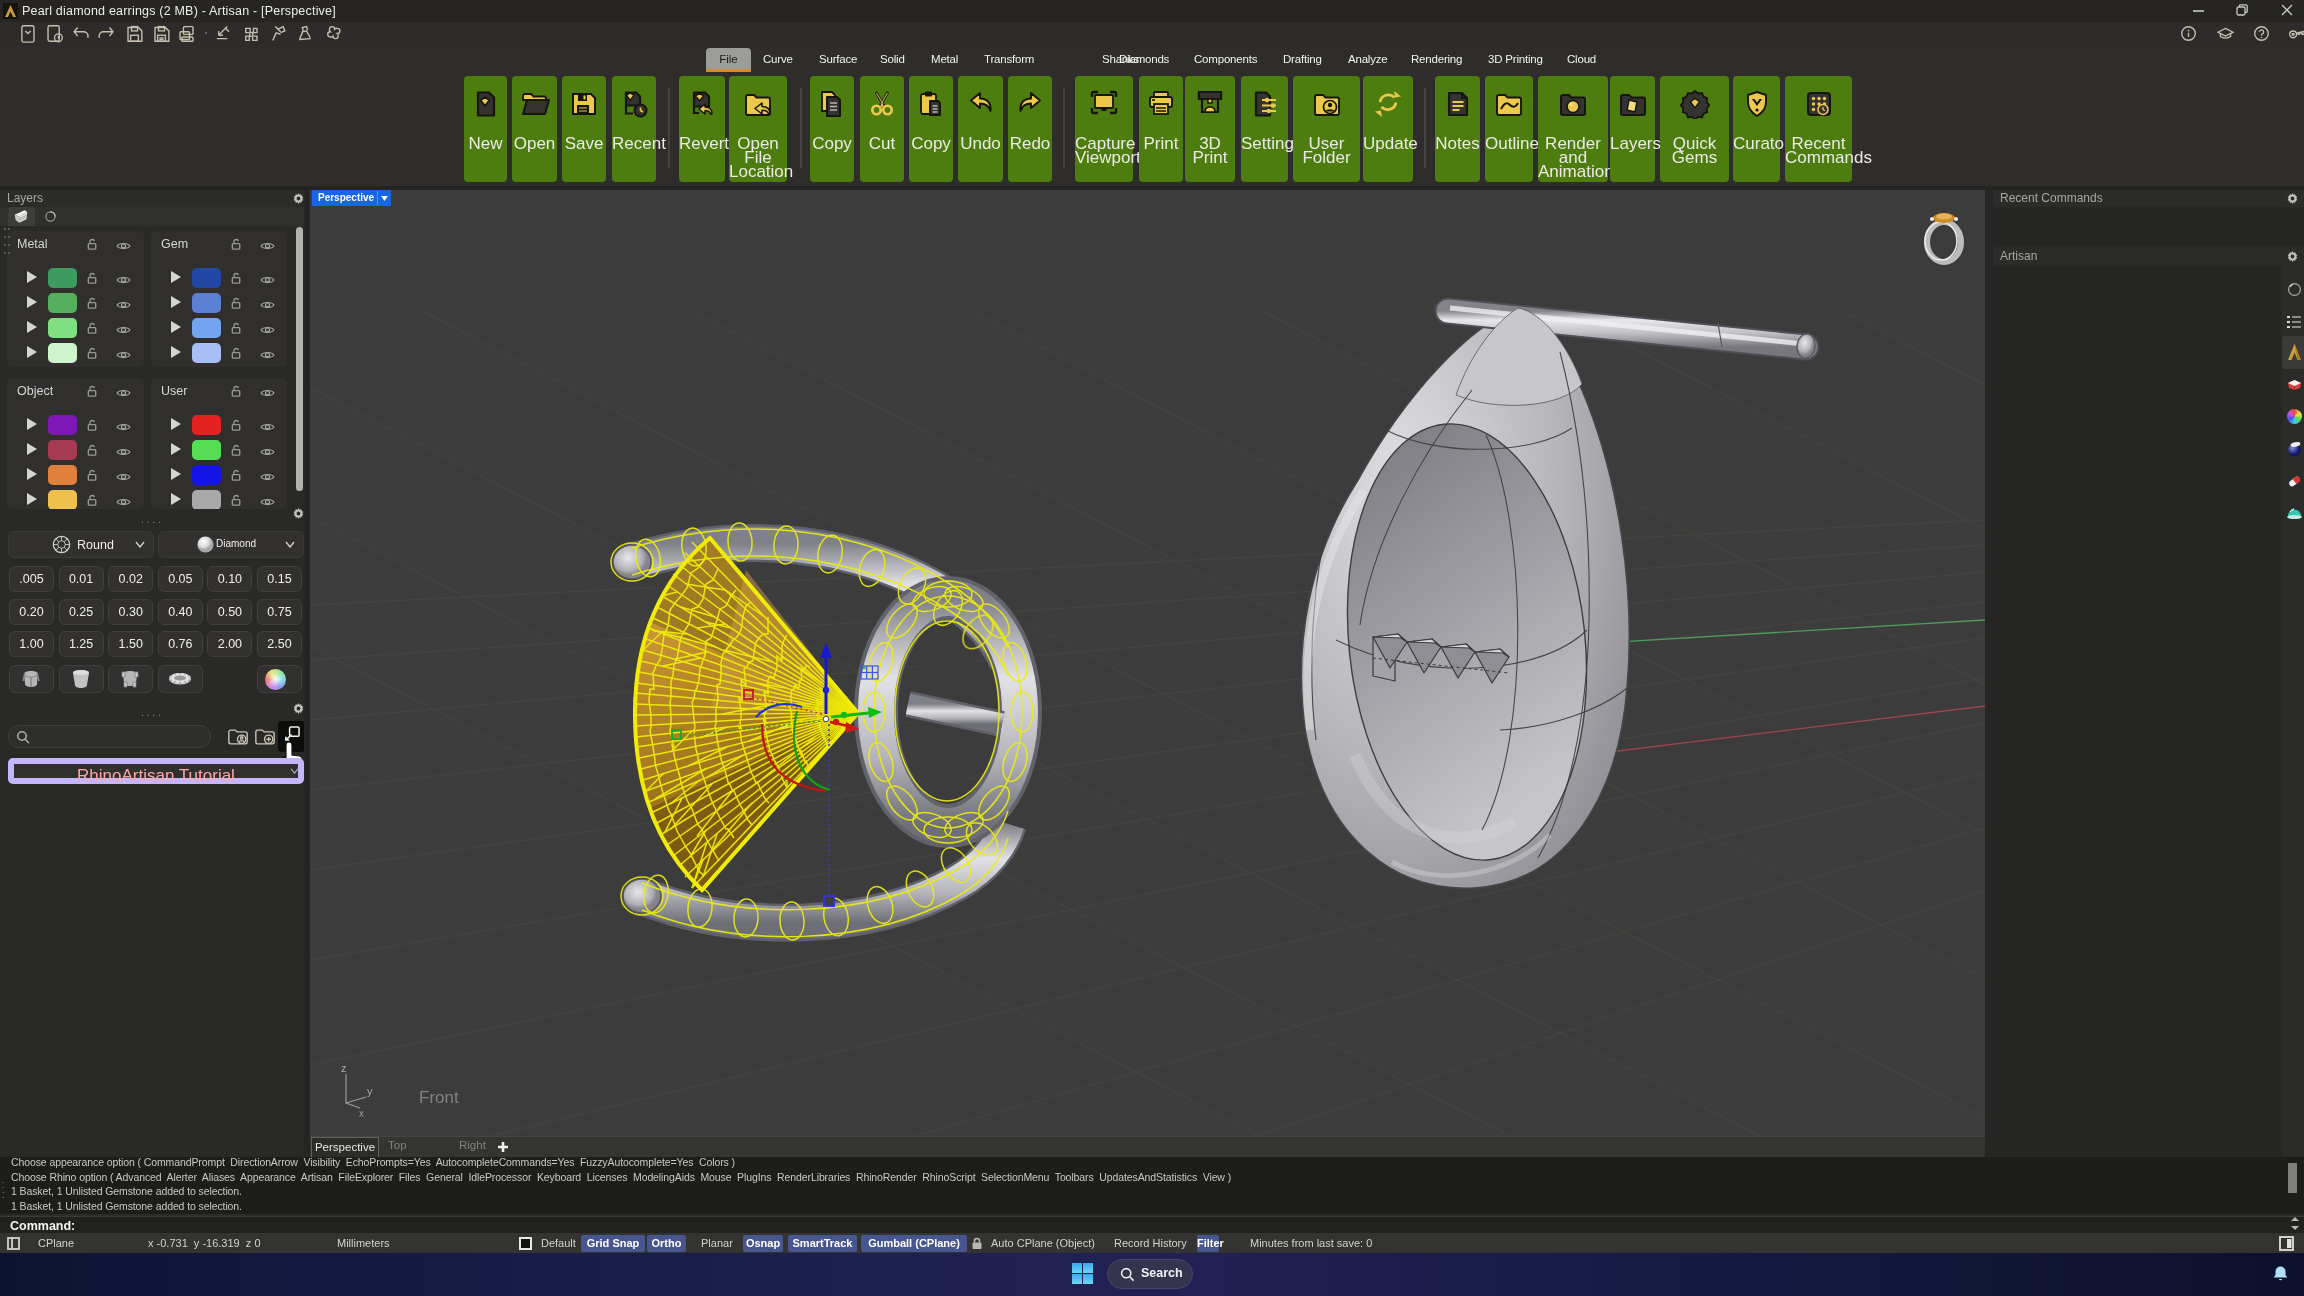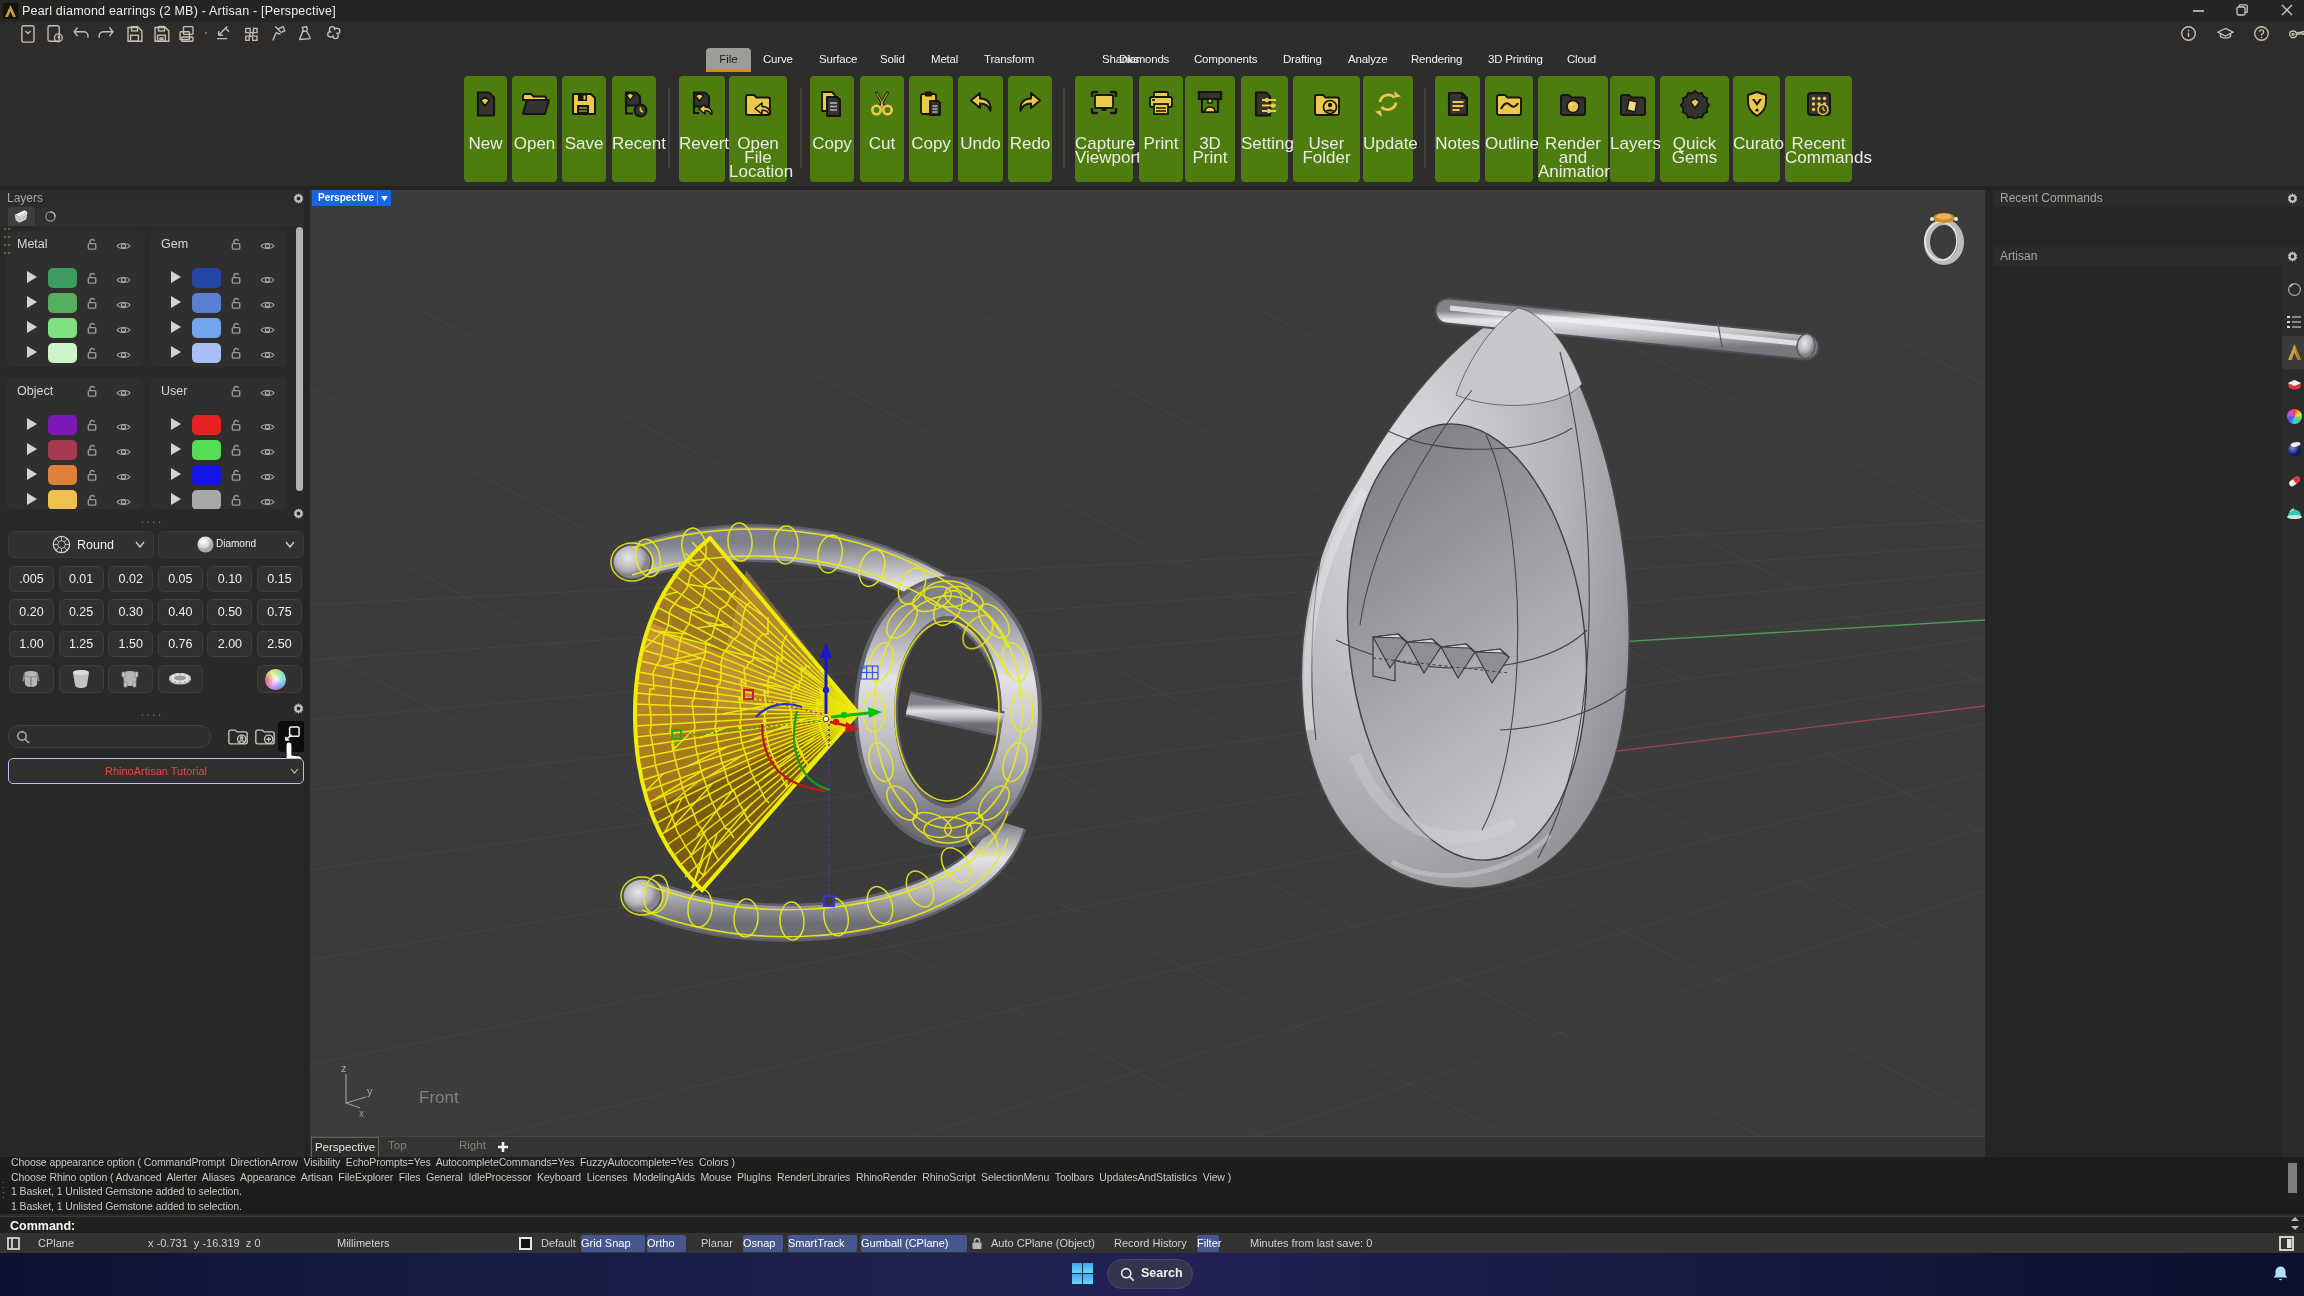--- a/index.html
+++ b/index.html
@@ -22,21 +22,21 @@
 .tri{position:absolute;left:20px;top:5px;width:0;height:0;border-left:10px solid #d4d4d2;border-top:6px solid transparent;border-bottom:6px solid transparent}
 .numbtn{position:absolute;background:#323130;border:1px solid #413f3d;border-radius:6px;color:#f0efed;font-size:12.5px;text-align:center;width:45px;height:26px;line-height:25px}
 .drop{position:absolute;background:#323130;border:1px solid #3b3a38;border-radius:6px;height:27px;color:#f0efed;font-size:13.5px}
 .viewport{left:310px;top:190px;width:1675px;height:946px;background:#3c3c3c}
 .ptab{left:312px;top:190px;width:79px;height:16px;background:#1565e6;color:#fff;font-size:11px;font-weight:bold;line-height:16px}
 .vtabs{left:310px;top:1136px;width:1675px;height:21px;background:#343432;border-top:1px solid #454543;color:#82827f;font-size:11.5px}
 .rightpanel{left:1993px;top:190px;width:311px;height:967px;background:#292927}
 .cmdarea{left:0;top:1157px;width:2304px;height:57px;background:#1d1d1b;color:#c6c6c4;font-size:11.5px}
 .cmdline{left:0;top:1216px;width:2304px;height:17px;background:#21211f;border-top:1px solid #393937;color:#f4f4f2;font-size:12.5px;font-weight:bold}
 .statusbar{left:0;top:1233px;width:2304px;height:20px;background:#333331;color:#d2d2d0;font-size:11px}
-.sbtn{position:absolute;height:17px;background:#47568e;border-radius:2px;color:#fff;font-weight:normal;font-size:11px;line-height:17px}
+.sbtn{position:absolute;height:17px;background:#47568e;border-radius:2px;color:#fff;font-weight:bold;text-align:center;font-size:11px;line-height:17px}
 .taskbar{left:0;top:1253px;width:2304px;height:43px;background:linear-gradient(90deg,#0e1232 0%,#171c46 22%,#1f2150 40%,#222054 52%,#191c48 66%,#121638 84%,#0d102c 100%)}
 </style></head><body>
 
 <div class="abs titlebar"></div>
 <div class="abs" style="left:3px;top:3px;width:15px;height:16px;background:#16130d"></div>
 <svg class="abs" style="left:4px;top:4px" width="13" height="14" viewBox="0 0 13 14">
     <path d="M6.5 1 L12 13 L9 13 L6.5 7.5 L4 13 L1 13 Z" fill="#c79b3b"></path>
   </svg>
 <div class="abs title">Pearl diamond earrings (2 MB) - Artisan - [Perspective]</div>
 <svg class="abs" style="left:2193px;top:6px" width="11" height="10" viewBox="0 0 11 10">
@@ -706,21 +706,21 @@
     <path d="M16 11.5 v5 M13.5 14 h5" fill="none" stroke="#cac5b6" stroke-width="1.5"></path>
   </svg>
 <div class="abs" style="left:278px;top:721px;width:27px;height:31px;background:#0c0c0a;border-radius:4px"></div>
 <svg class="abs" style="left:282px;top:725px" width="19" height="17" viewBox="0 0 20 18">
     <rect x="8" y="2" width="10" height="10" rx="1.5" fill="none" stroke="#f0f0ee" stroke-width="1.6"></rect>
     <path d="M4 16 L10 10 M7.5 16 L4 16 L4 12.5" stroke="#f0f0ee" stroke-width="1.6" fill="none"></path>
   </svg>
 <svg class="abs" style="left:280px;top:741px" width="24" height="32" viewBox="0 0 24 32">
     <path d="M9 1 C10.7 1 12 2.3 12 4 L12 14 L19.5 15 C21.2 15.3 22.3 16.6 22.3 18.3 L22.2 21.5 C22.2 24.5 21.6 26.6 20.4 28.2 C19.2 29.8 17.4 30.6 15.2 30.6 L12.4 30.6 C10.2 30.6 8.6 29.8 7.5 28.1 L1.8 19.4 C0.8 17.8 2.5 15.9 4.3 16.6 L6 17.3 L6 4 C6 2.3 7.3 1 9 1 Z" fill="#ffffff" stroke="#151515" stroke-width="1.2"></path>
   </svg>
-<div class="abs" style="left:8px;top:758px;width:296px;height:26px;background:#30302e;border:1px solid #c4b5fd;border-radius:5px;color:#ef4444;font-size:11px;text-align:center;line-height:24px">RhinoArtisan Tutorial</div>
+<div class="abs" style="left:8px;top:758px;width:296px;height:26px;background:#30302e;border:6px solid #c4b5fd;border-radius:5px;color:#fca5a5;font-size:17px;text-align:center;line-height:24px">RhinoArtisan Tutorial</div>
 <svg class="abs" style="left:290px;top:768px" width="9" height="6" viewBox="0 0 10 7">
     <path d="M1 1 L5 6 L9 1" fill="none" stroke="#b0b0ae" stroke-width="1.4"></path>
   </svg>
 <div class="abs" style="left:304px;top:190px;width:6px;height:967px;background:#252523"></div>
 <div class="abs" style="left:1985px;top:190px;width:8px;height:967px;background:#252523"></div>
 <div class="abs" style="left:0;top:186px;width:2304px;height:4px;background:#242322"></div>
 <div class="abs" style="left:4px;top:228px;width:2px;height:2px;border-radius:50%;background:#6e6e6a"></div>
 <div class="abs" style="left:8px;top:228px;width:2px;height:2px;border-radius:50%;background:#6e6e6a"></div>
 <div class="abs" style="left:4px;top:236px;width:2px;height:2px;border-radius:50%;background:#6e6e6a"></div>
 <div class="abs" style="left:8px;top:236px;width:2px;height:2px;border-radius:50%;background:#6e6e6a"></div>

